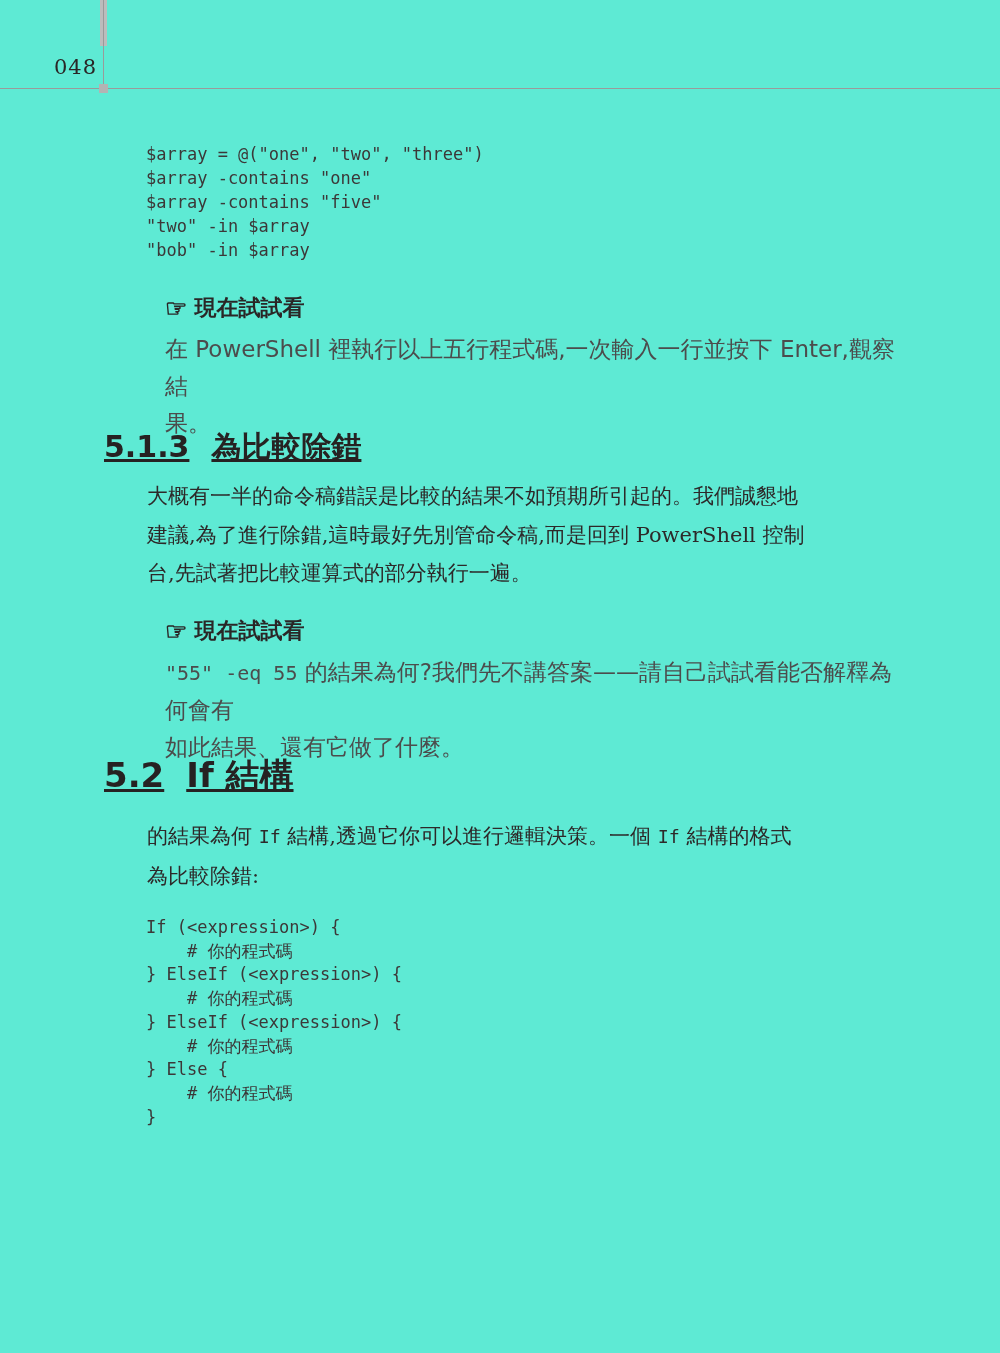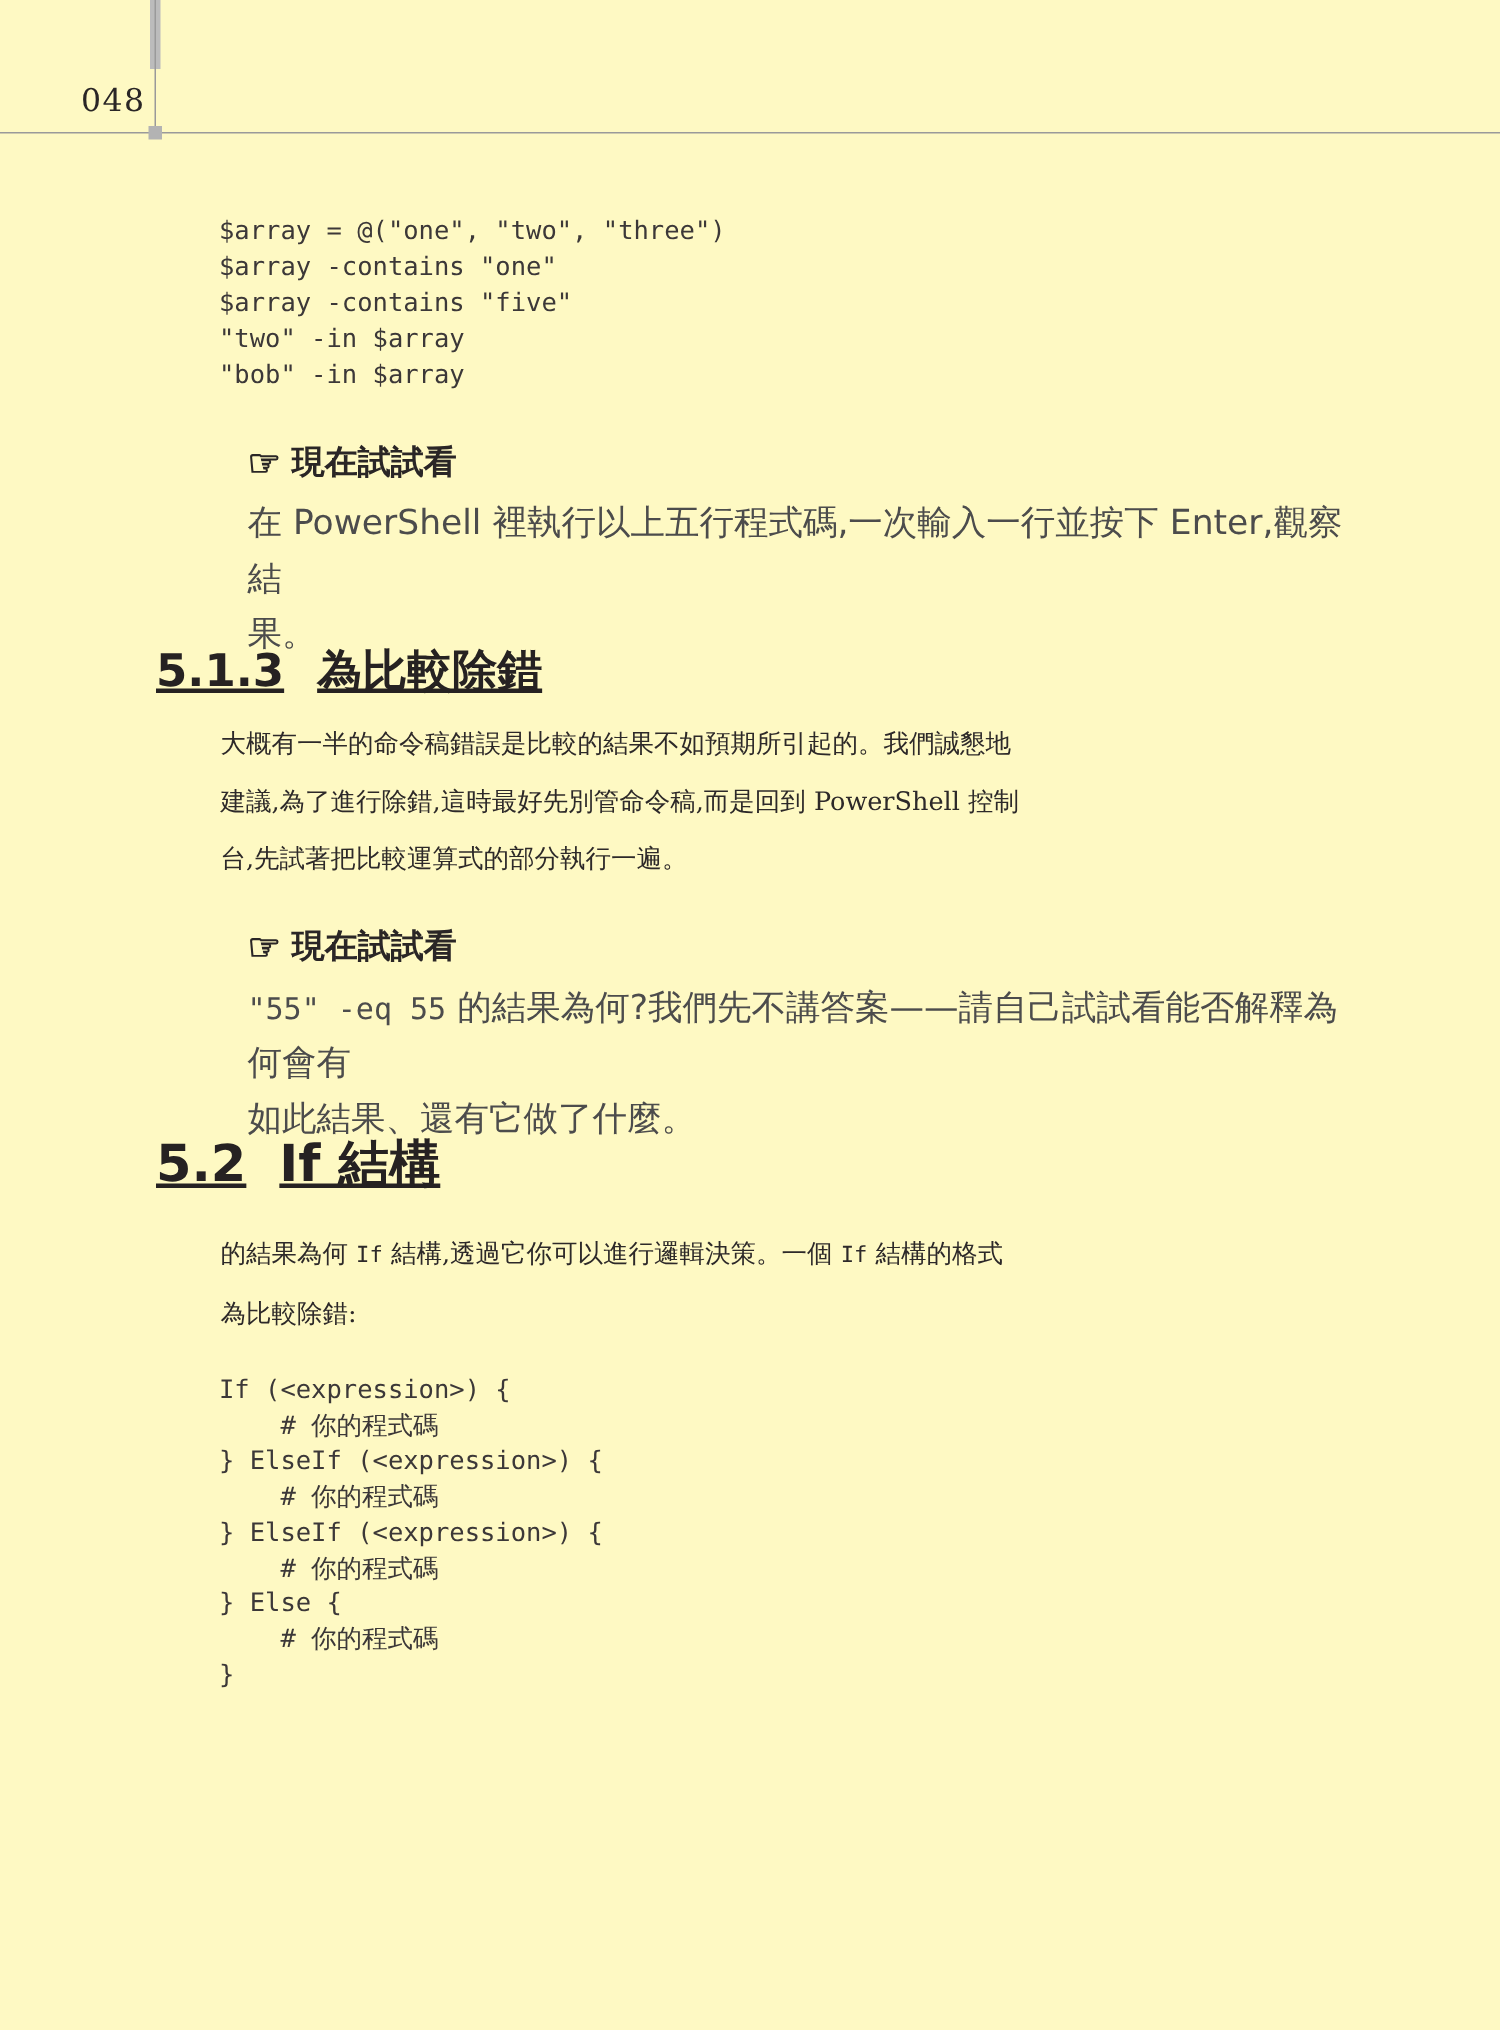--- a/index.html
+++ b/index.html
@@ -1,21 +1,21 @@
 <!DOCTYPE html>
 <html><head>
 <meta charset="utf-8">
 <style>
   * { box-sizing: border-box; }
   html, body { margin: 0; padding: 0; background: #ffffff; }
   .page {
     position: relative;
     width: 1000px;
     height: 1353px;
-    background: #fef9c3;
+    background: #5eead4;
     overflow: hidden;
     font-family: "DejaVu Serif", serif;
     color: #2d2929;
   }
 
   
   .header-rule {
     position: absolute; left: 0; top: 88px;
     width: 1000px; height: 1px; background: #9a9a9a;
   }
@@ -81,21 +81,21 @@
     font-weight: bold; color: #262222; white-space: nowrap; text-decoration: underline;
   }
   #h513 { top: 427px; font-size: 30px; }
   #h52  { top: 753px; font-size: 34px; }
   .sec-num { margin-right: 22px; }
 
   
   .para {
     position: absolute; left: 147px; width: 800px;
     font-family: "DejaVu Serif", serif;
-    font-size: 17px; line-height: 38.5px; color: #2d2929;
+    font-size: 21px; line-height: 38.5px; color: #2d2929;
   }
   #p1 { top: 477px; }
   #p2 { top: 817px; }
   .p-line { min-height: 38.5px; }
 </style>
 </head>
 <body>
 
 <div class="page">
 

